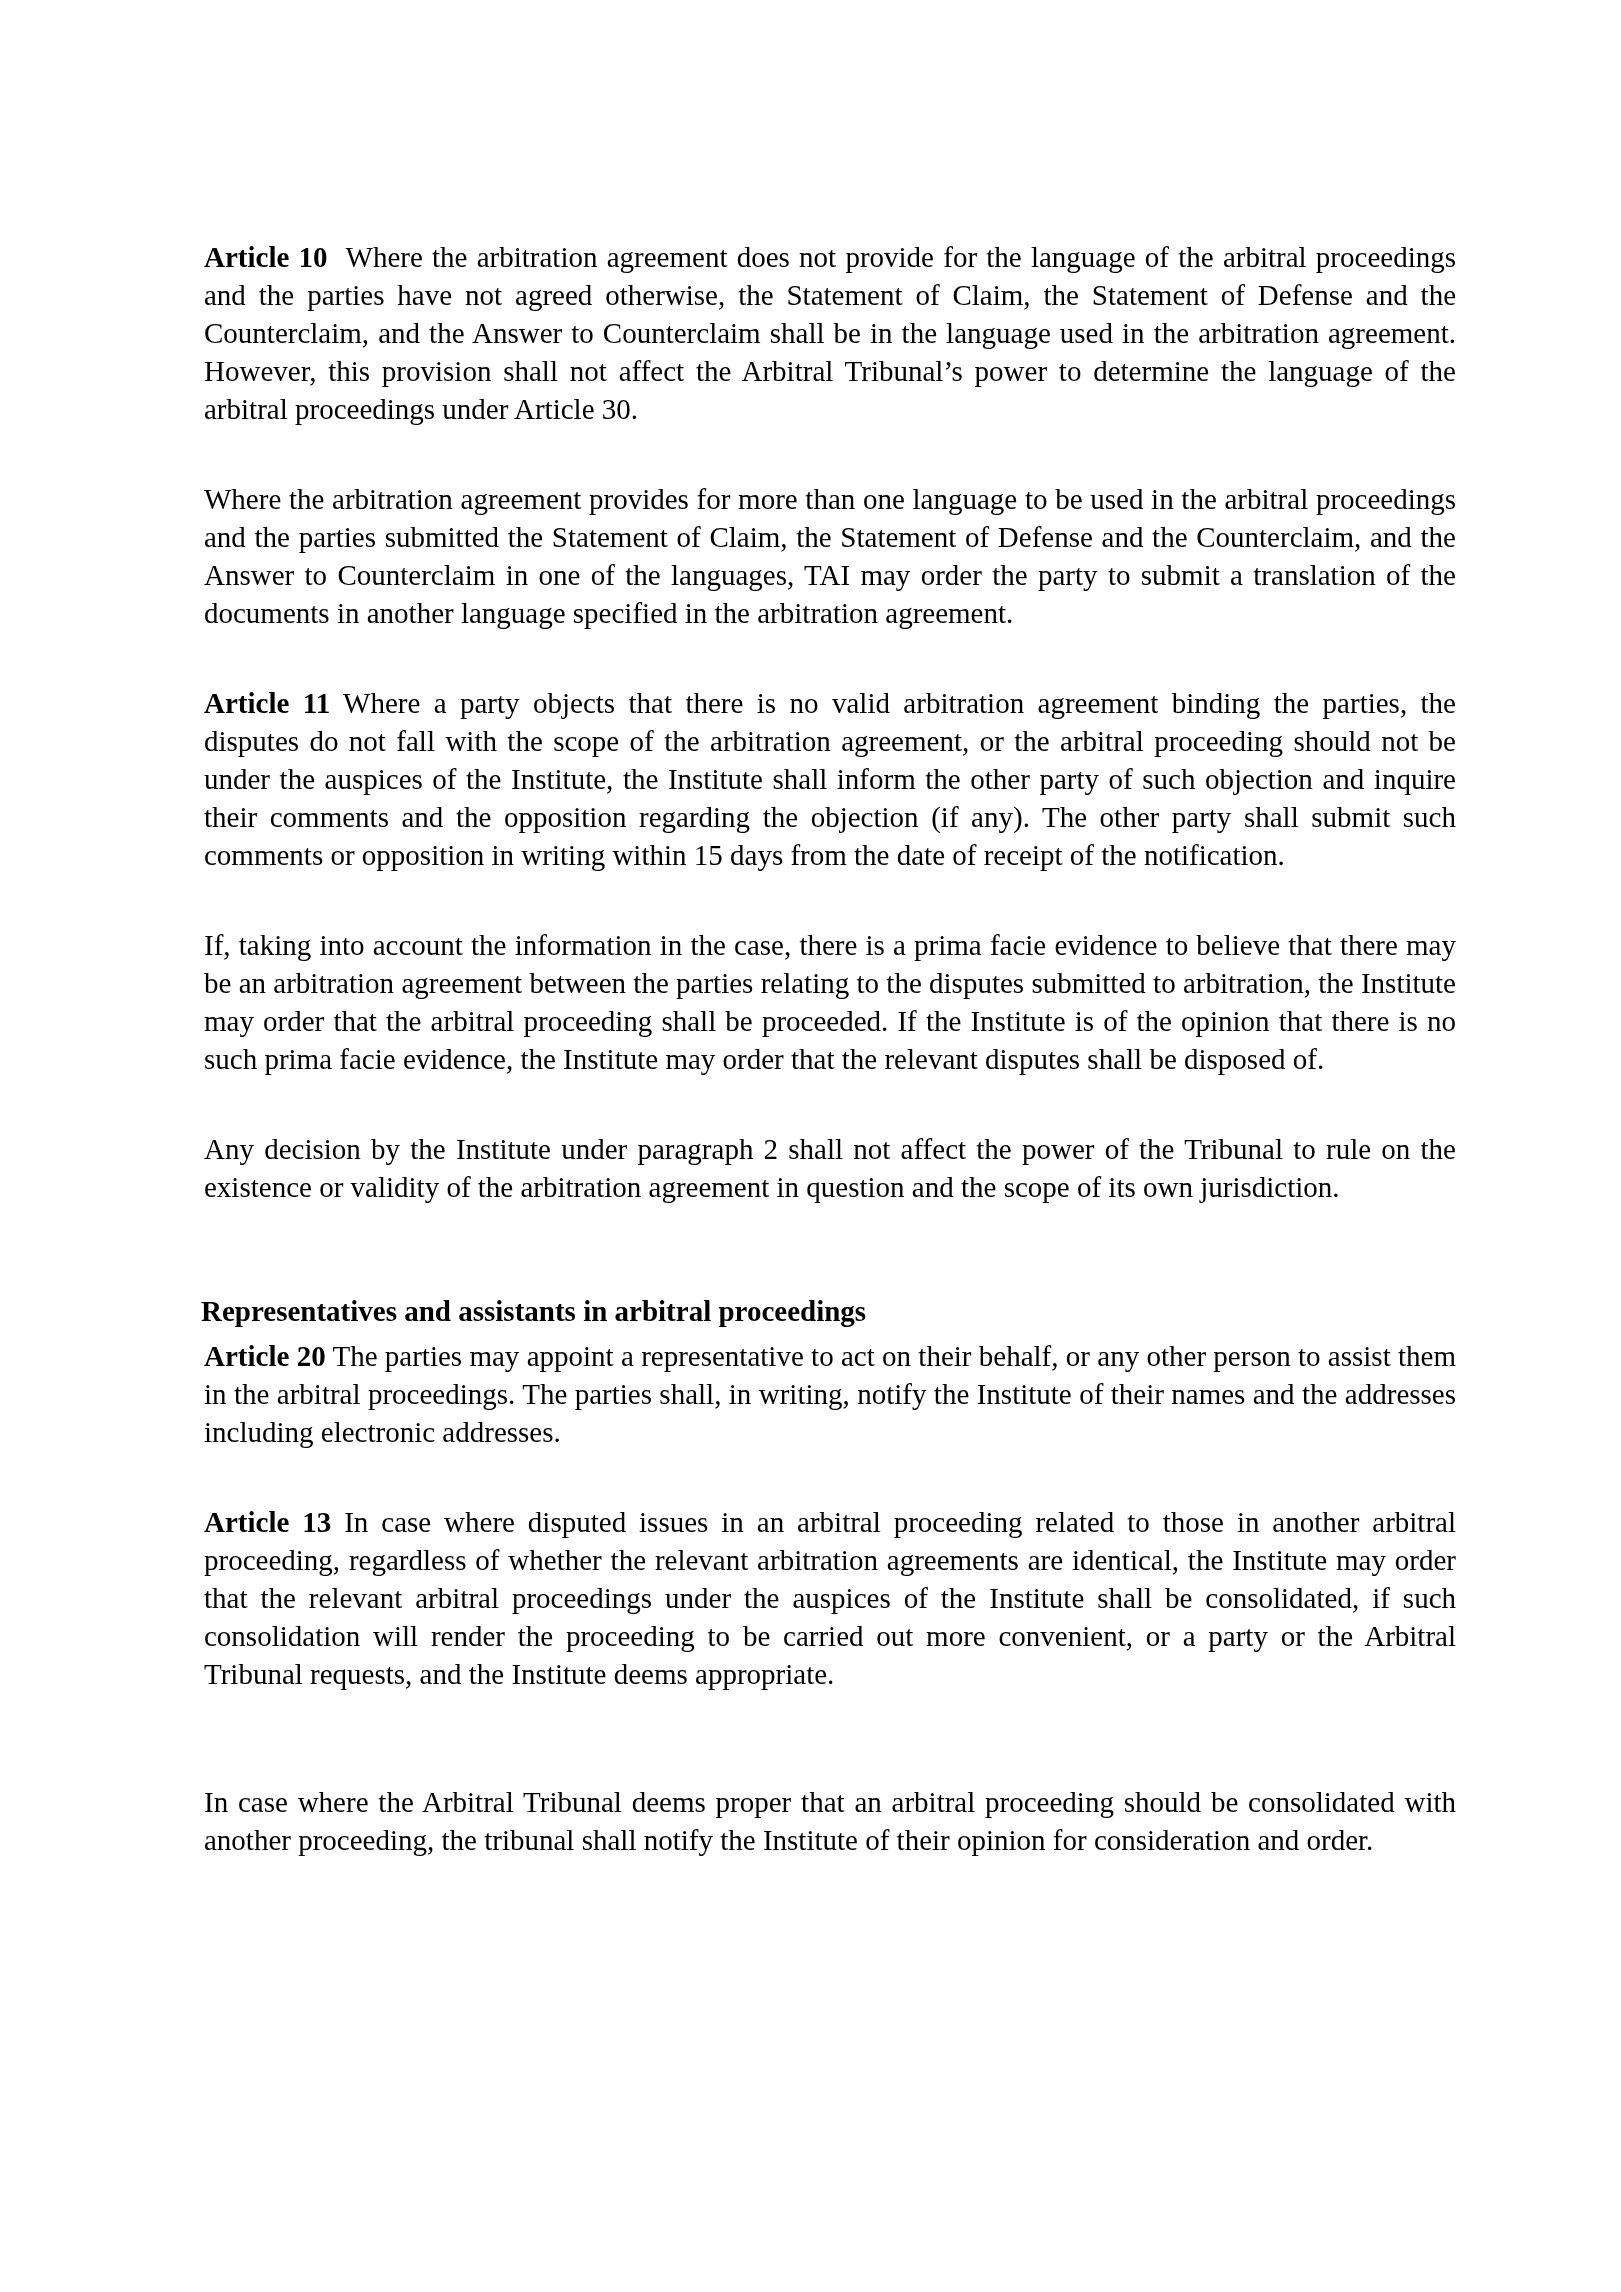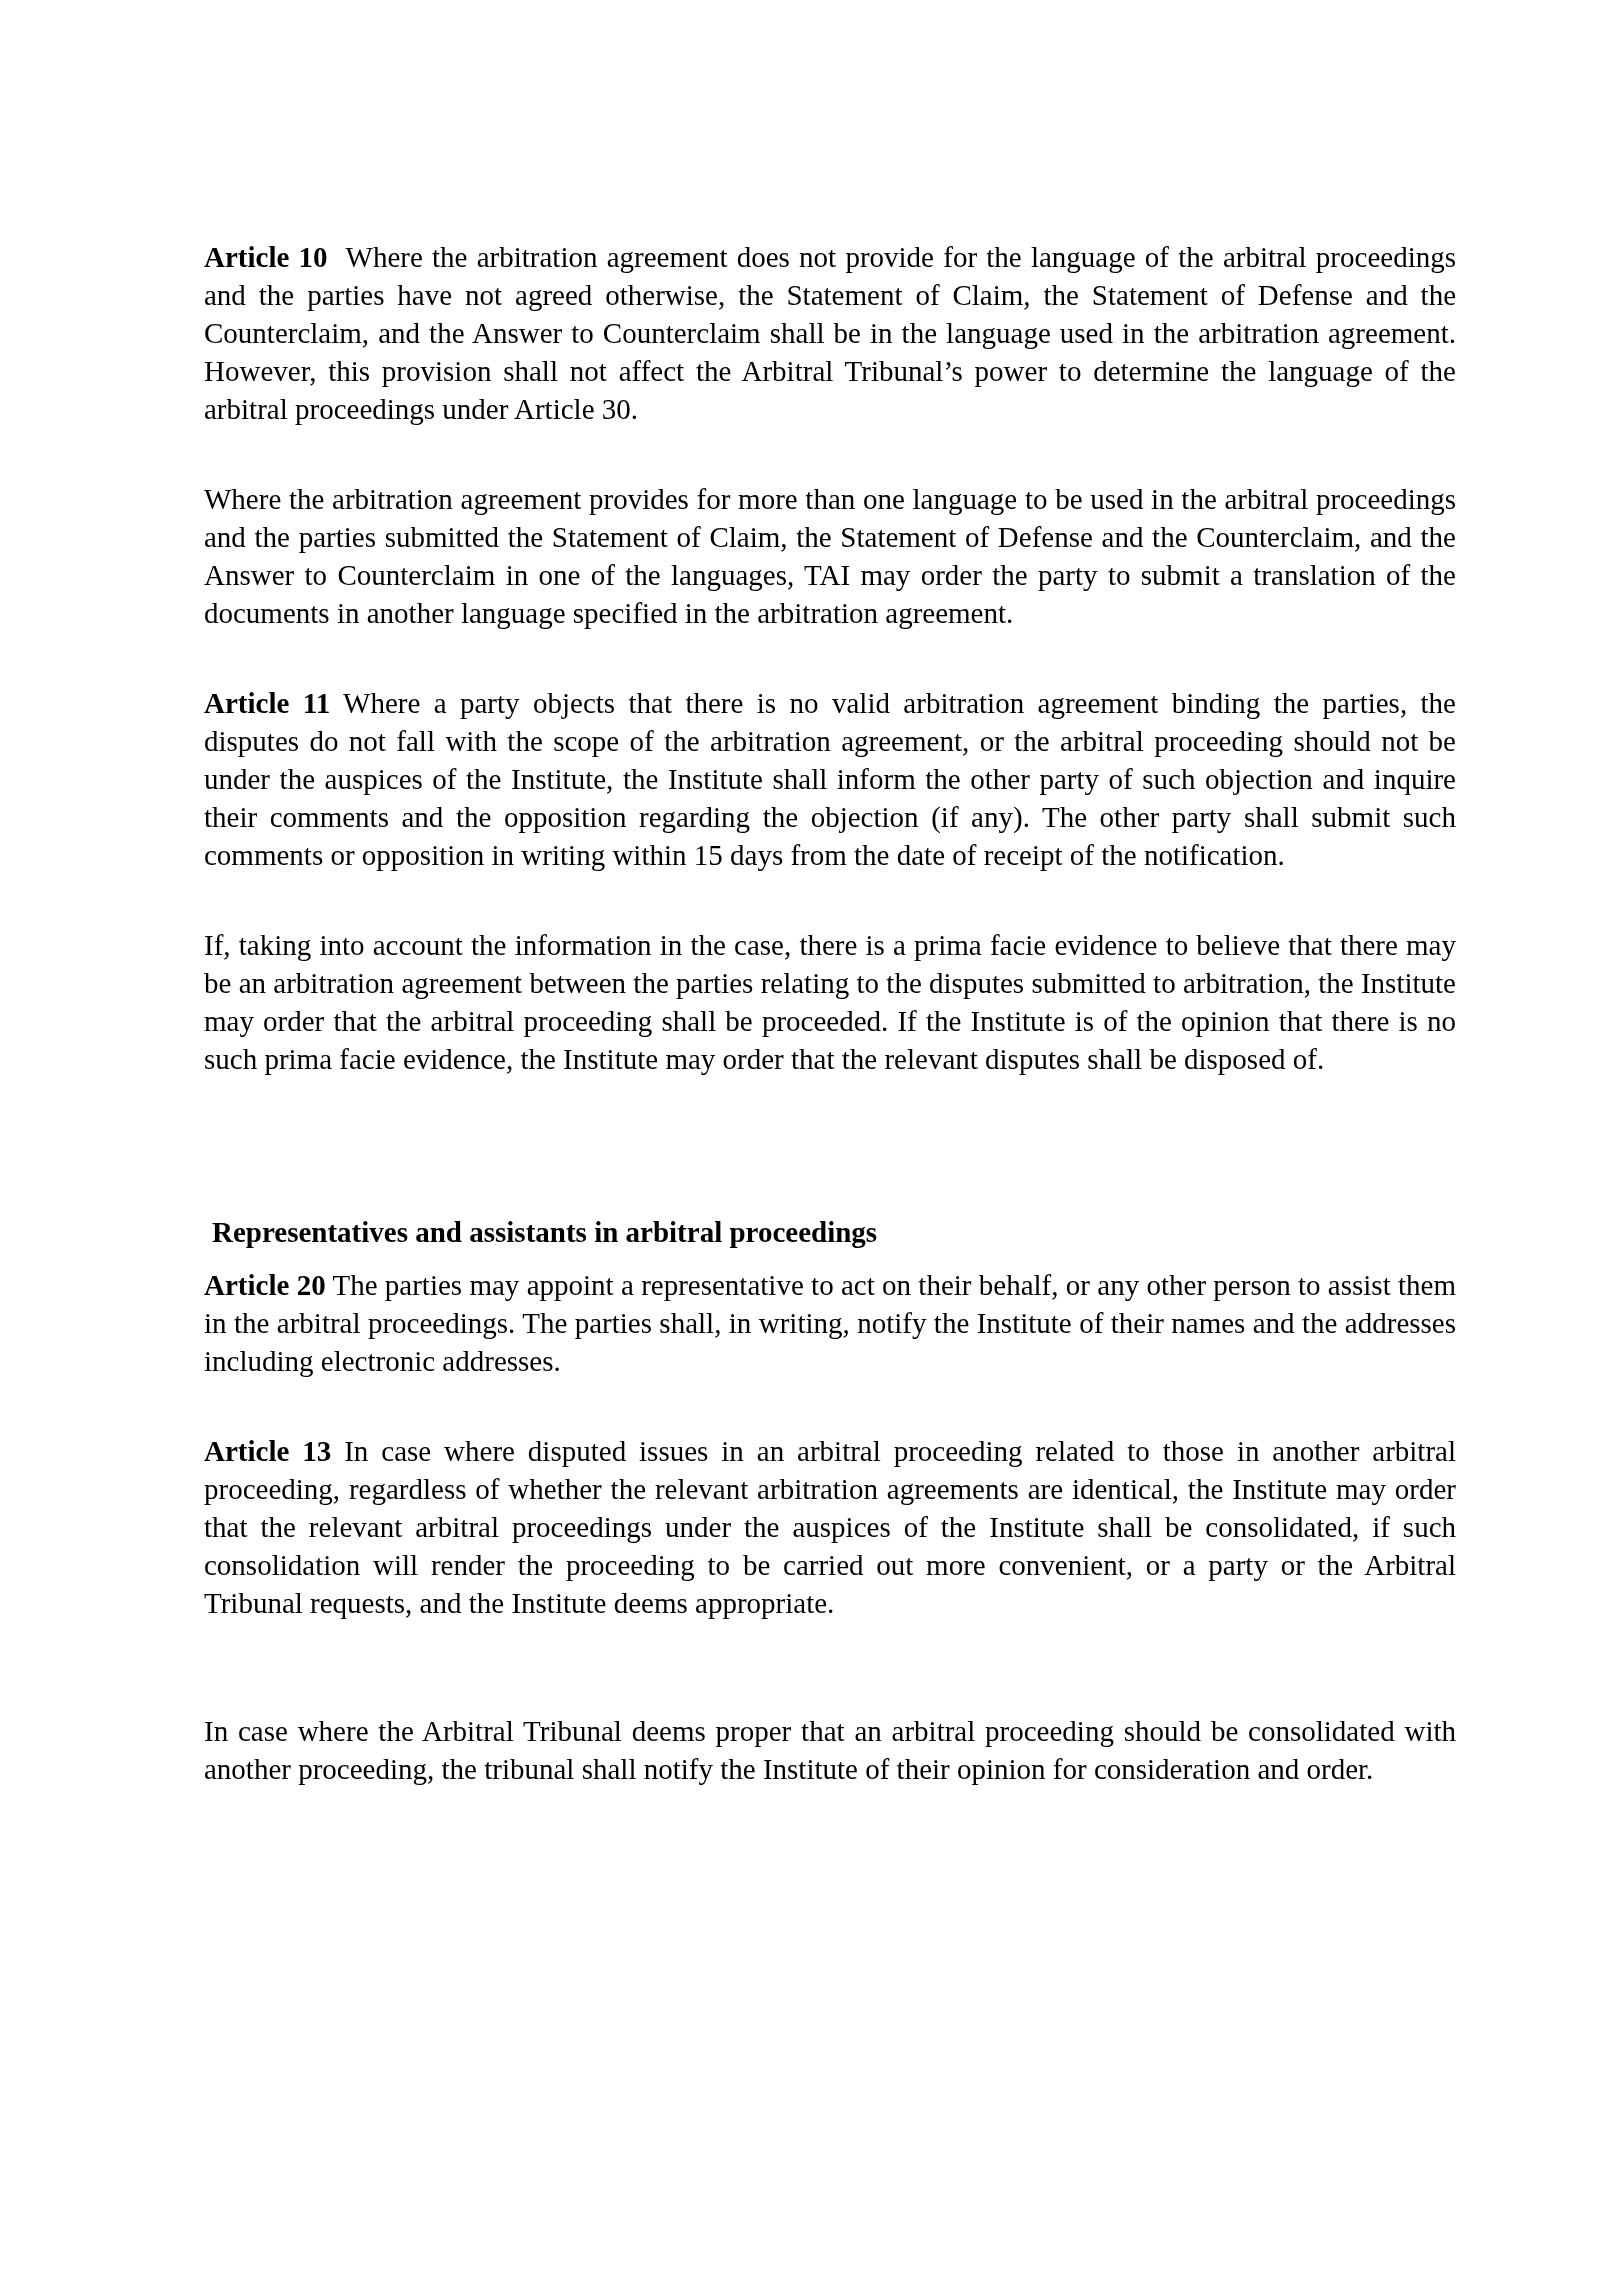--- a/index.html
+++ b/index.html
@@ -24,36 +24,37 @@
       line-height: 38px;
     }
     .para {
       margin: 7px;
       text-align: justify;
       text-justify: inter-word;
     }
     .gap { height: 38px; }
     .gap-large { height: 75px; }
     .bold { font-weight: bold; }
-    .heading { font-weight: bold; margin: 15px; }
+    .heading { font-weight: bold; margin: 4px; }
   </style>
 </head>
 <body>
 
 <div class="page">
 
   <p class="para" style="white-space: pre-wrap;"><span class="bold">Article 10</span><span>  Where the arbitration agreement does not provide for the language of the arbitral proceedings and the parties have not agreed otherwise, the Statement of Claim, the Statement of Defense and the Counterclaim, and the Answer to Counterclaim shall be in the language used in the arbitration agreement.  However, this provision shall not affect the Arbitral Tribunal’s power to determine the language of the arbitral proceedings under Article 30.</span></p>
   <div class="gap"></div>
   <p class="para">Where the arbitration agreement provides for more than one language to be used in the arbitral proceedings and the parties submitted the Statement of Claim, the Statement of Defense and the Counterclaim, and the Answer to Counterclaim in one of the languages, TAI may order the party to submit a translation  of the documents in another language specified in the arbitration agreement.</p>
   <div class="gap"></div>
 
   <p class="para"><span class="bold">Article 11</span><span> Where a party objects that there is no valid arbitration agreement binding the parties, the disputes do not fall with the scope of the arbitration agreement, or the arbitral proceeding should not be under the auspices of the Institute, the Institute shall inform the other party of such objection and inquire their comments and the opposition regarding the objection (if any). The other party shall submit such comments or opposition in writing within 15 days from the date of receipt of the notification.</span></p>
   <div class="gap"></div>
   <p class="para">If, taking into account the information in the case, there is a prima facie evidence to believe that there may be an arbitration agreement between the parties relating to the disputes submitted to arbitration, the Institute may order that the arbitral proceeding shall be proceeded. If the Institute is of the opinion that there is no such prima facie evidence, the Institute may order that the relevant disputes shall be disposed of.</p>
   <div class="gap"></div>
+  <p class="para">Any decision by the Institute under paragraph 2 shall not affect the power of the Tribunal to rule on the existence or validity of the arbitration agreement in question and the scope of its own jurisdiction.</p>
   <div class="gap-large"></div>
 
   <p class="heading">Representatives and assistants in arbitral proceedings</p>
   <p class="para"><span class="bold">Article 20</span><span> The parties may appoint a representative to act on their behalf, or any other person to assist them in the arbitral proceedings.  The parties shall, in writing, notify the Institute of their names and the addresses including electronic addresses.</span></p>
   <div class="gap"></div>
 
   <p class="para"><span class="bold">Article 13</span><span> In case where disputed issues in an arbitral proceeding related to those in another arbitral proceeding, regardless of whether the relevant arbitration agreements are identical, the Institute may order that the relevant arbitral proceedings under the auspices of the Institute shall be consolidated, if such consolidation will render the proceeding to be carried out more convenient, or a party or the Arbitral Tribunal requests, and the Institute deems appropriate.</span></p>
   <div class="gap"></div>
   <div class="gap"></div>
   <p class="para">In case where the Arbitral Tribunal deems proper that an arbitral proceeding should be consolidated with another proceeding, the tribunal shall notify the Institute of their opinion for consideration and order.</p>

